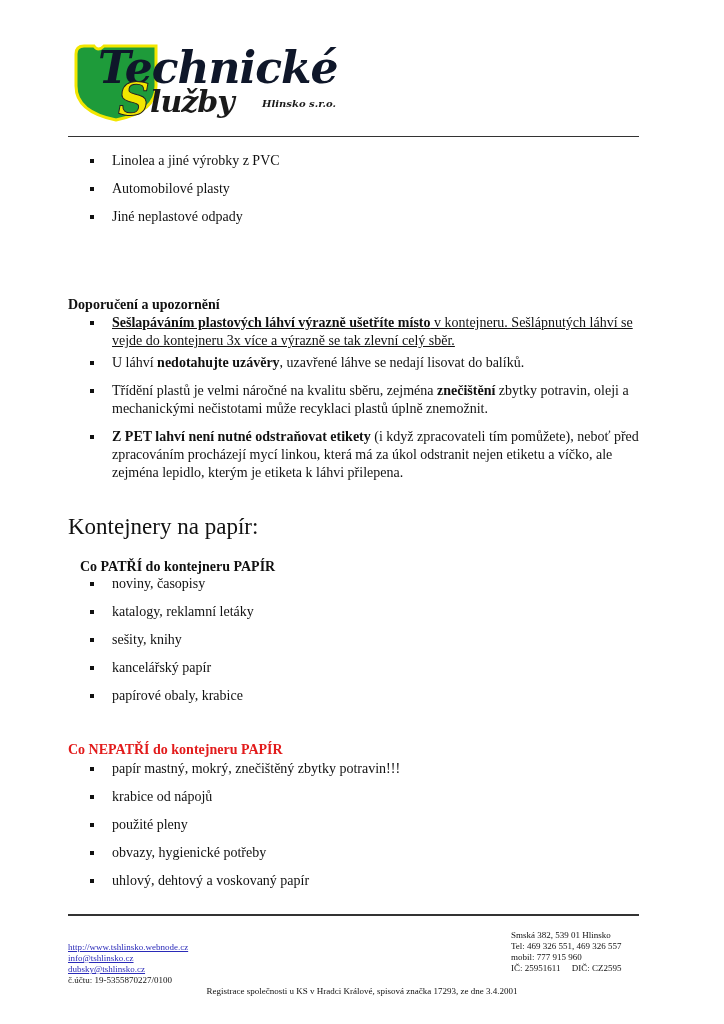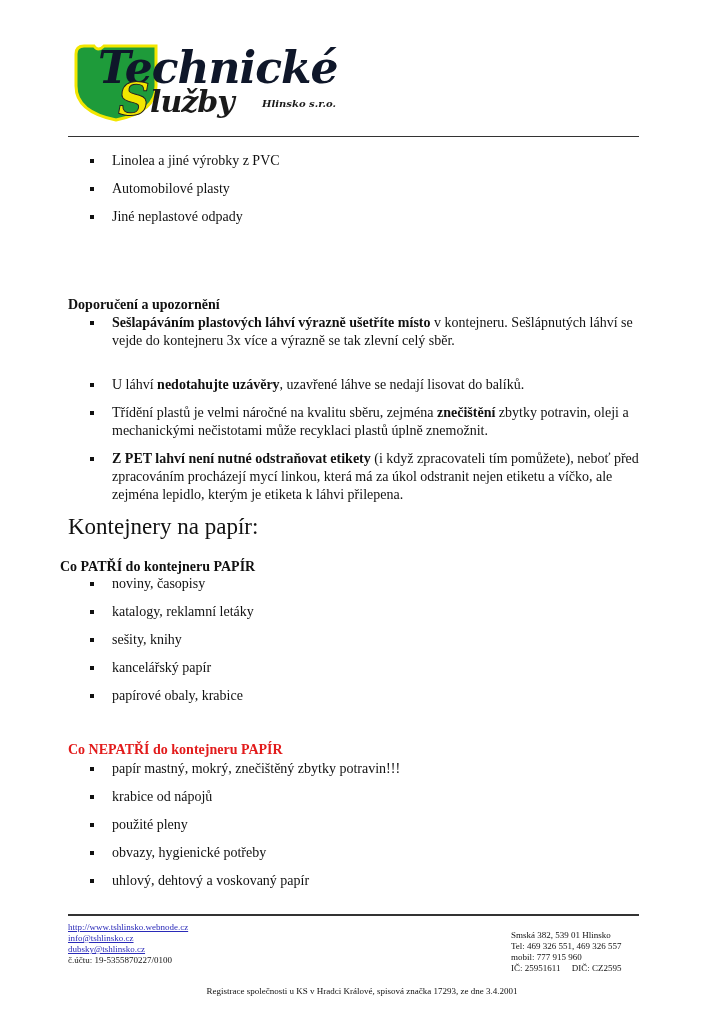--- a/index.html
+++ b/index.html
@@ -38,47 +38,47 @@
 <div class="abs rule" style="top:136px;"></div>
 
 <ul class="abs blist" style="left:68px;top:152px;width:580px;">
   <li style="margin-bottom:10px;">Linolea a jiné výrobky z PVC</li>
   <li style="margin-bottom:10px;">Automobilové plasty</li>
   <li style="margin-bottom:10px;">Jiné neplastové odpady</li>
 </ul>
 
 <div class="abs h-bold" style="left:68px;top:297px;">Doporučení a upozornění</div>
 <ul class="abs blist" style="left:68px;top:314px;width:580px;">
-  <li style="margin-bottom:26px;"><b>Sešlapáváním plastových láhví výrazně ušetříte místo</b><span> v kontejneru. Sešlápnutých láhví se vejde do kontejneru 3x více a výrazně se tak zlevní celý sběr.</span></li>
+  <li style="margin-bottom:4px;text-decoration:underline;"><b>Sešlapáváním plastových láhví výrazně ušetříte místo</b><span> v kontejneru. Sešlápnutých láhví se vejde do kontejneru 3x více a výrazně se tak zlevní celý sběr.</span></li>
   <li style="margin-bottom:10px;"><span>U láhví </span><b>nedotahujte uzávěry</b><span>, uzavřené láhve se nedají lisovat do balíků.</span></li>
   <li style="margin-bottom:10px;"><span>Třídění plastů je velmi náročné na kvalitu sběru, zejména </span><b>znečištění</b><span> zbytky potravin, oleji a mechanickými nečistotami může recyklaci plastů úplně znemožnit.</span></li>
   <li><b>Z PET lahví není nutné odstraňovat etikety</b><span> (i když zpracovateli tím pomůžete), neboť před zpracováním procházejí mycí linkou, která má za úkol odstranit nejen etiketu a víčko, ale zejména lepidlo, kterým je etiketa k láhvi přilepena.</span></li>
 </ul>
 
 <div class="abs h-big" style="left:68px;top:514px;">Kontejnery na papír:</div>
-<div class="abs h-bold" style="left:60px;top:559px;">Co PATŘÍ do kontejneru PAPÍR</div>
+<div class="abs h-bold" style="left:80px;top:559px;">Co PATŘÍ do kontejneru PAPÍR</div>
 <ul class="abs blist" style="left:68px;top:575px;width:580px;">
   <li style="margin-bottom:10px;">noviny, časopisy</li>
   <li style="margin-bottom:10px;">katalogy, reklamní letáky</li>
   <li style="margin-bottom:10px;">sešity, knihy</li>
   <li style="margin-bottom:10px;">kancelářský papír</li>
   <li style="margin-bottom:10px;">papírové obaly, krabice</li>
 </ul>
 
 <div class="abs h-red" style="left:68px;top:742px;">Co NEPATŘÍ do kontejneru PAPÍR</div>
 <ul class="abs blist" style="left:68px;top:760px;width:580px;">
   <li style="margin-bottom:10px;">papír mastný, mokrý, znečištěný zbytky potravin!!!</li>
   <li style="margin-bottom:10px;">krabice od nápojů</li>
   <li style="margin-bottom:10px;">použité pleny</li>
   <li style="margin-bottom:10px;">obvazy, hygienické potřeby</li>
   <li>uhlový, dehtový a voskovaný papír</li>
 </ul>
 
 <div class="abs rule" style="top:914px;border-top-width:2px;"></div>
-<div class="abs foot" style="left:68px;top:922px;">
+<div class="abs foot" style="left:68px;top:942px;">
   <div><a>http://www.tshlinsko.webnode.cz</a></div>
   <div><a>info@tshlinsko.cz</a></div>
   <div><a>dubsky@tshlinsko.cz</a></div>
   <div>č.účtu: 19-5355870227/0100</div>
 </div>
 <div class="abs foot" style="left:511px;top:930px;">
   <div>Smská 382,  539  01  Hlinsko</div>
   <div>Tel: 469 326 551, 469 326 557</div>
   <div>mobil: 777 915 960</div>
   <div style="white-space:pre;">IČ: 25951611     DIČ: CZ2595</div>

